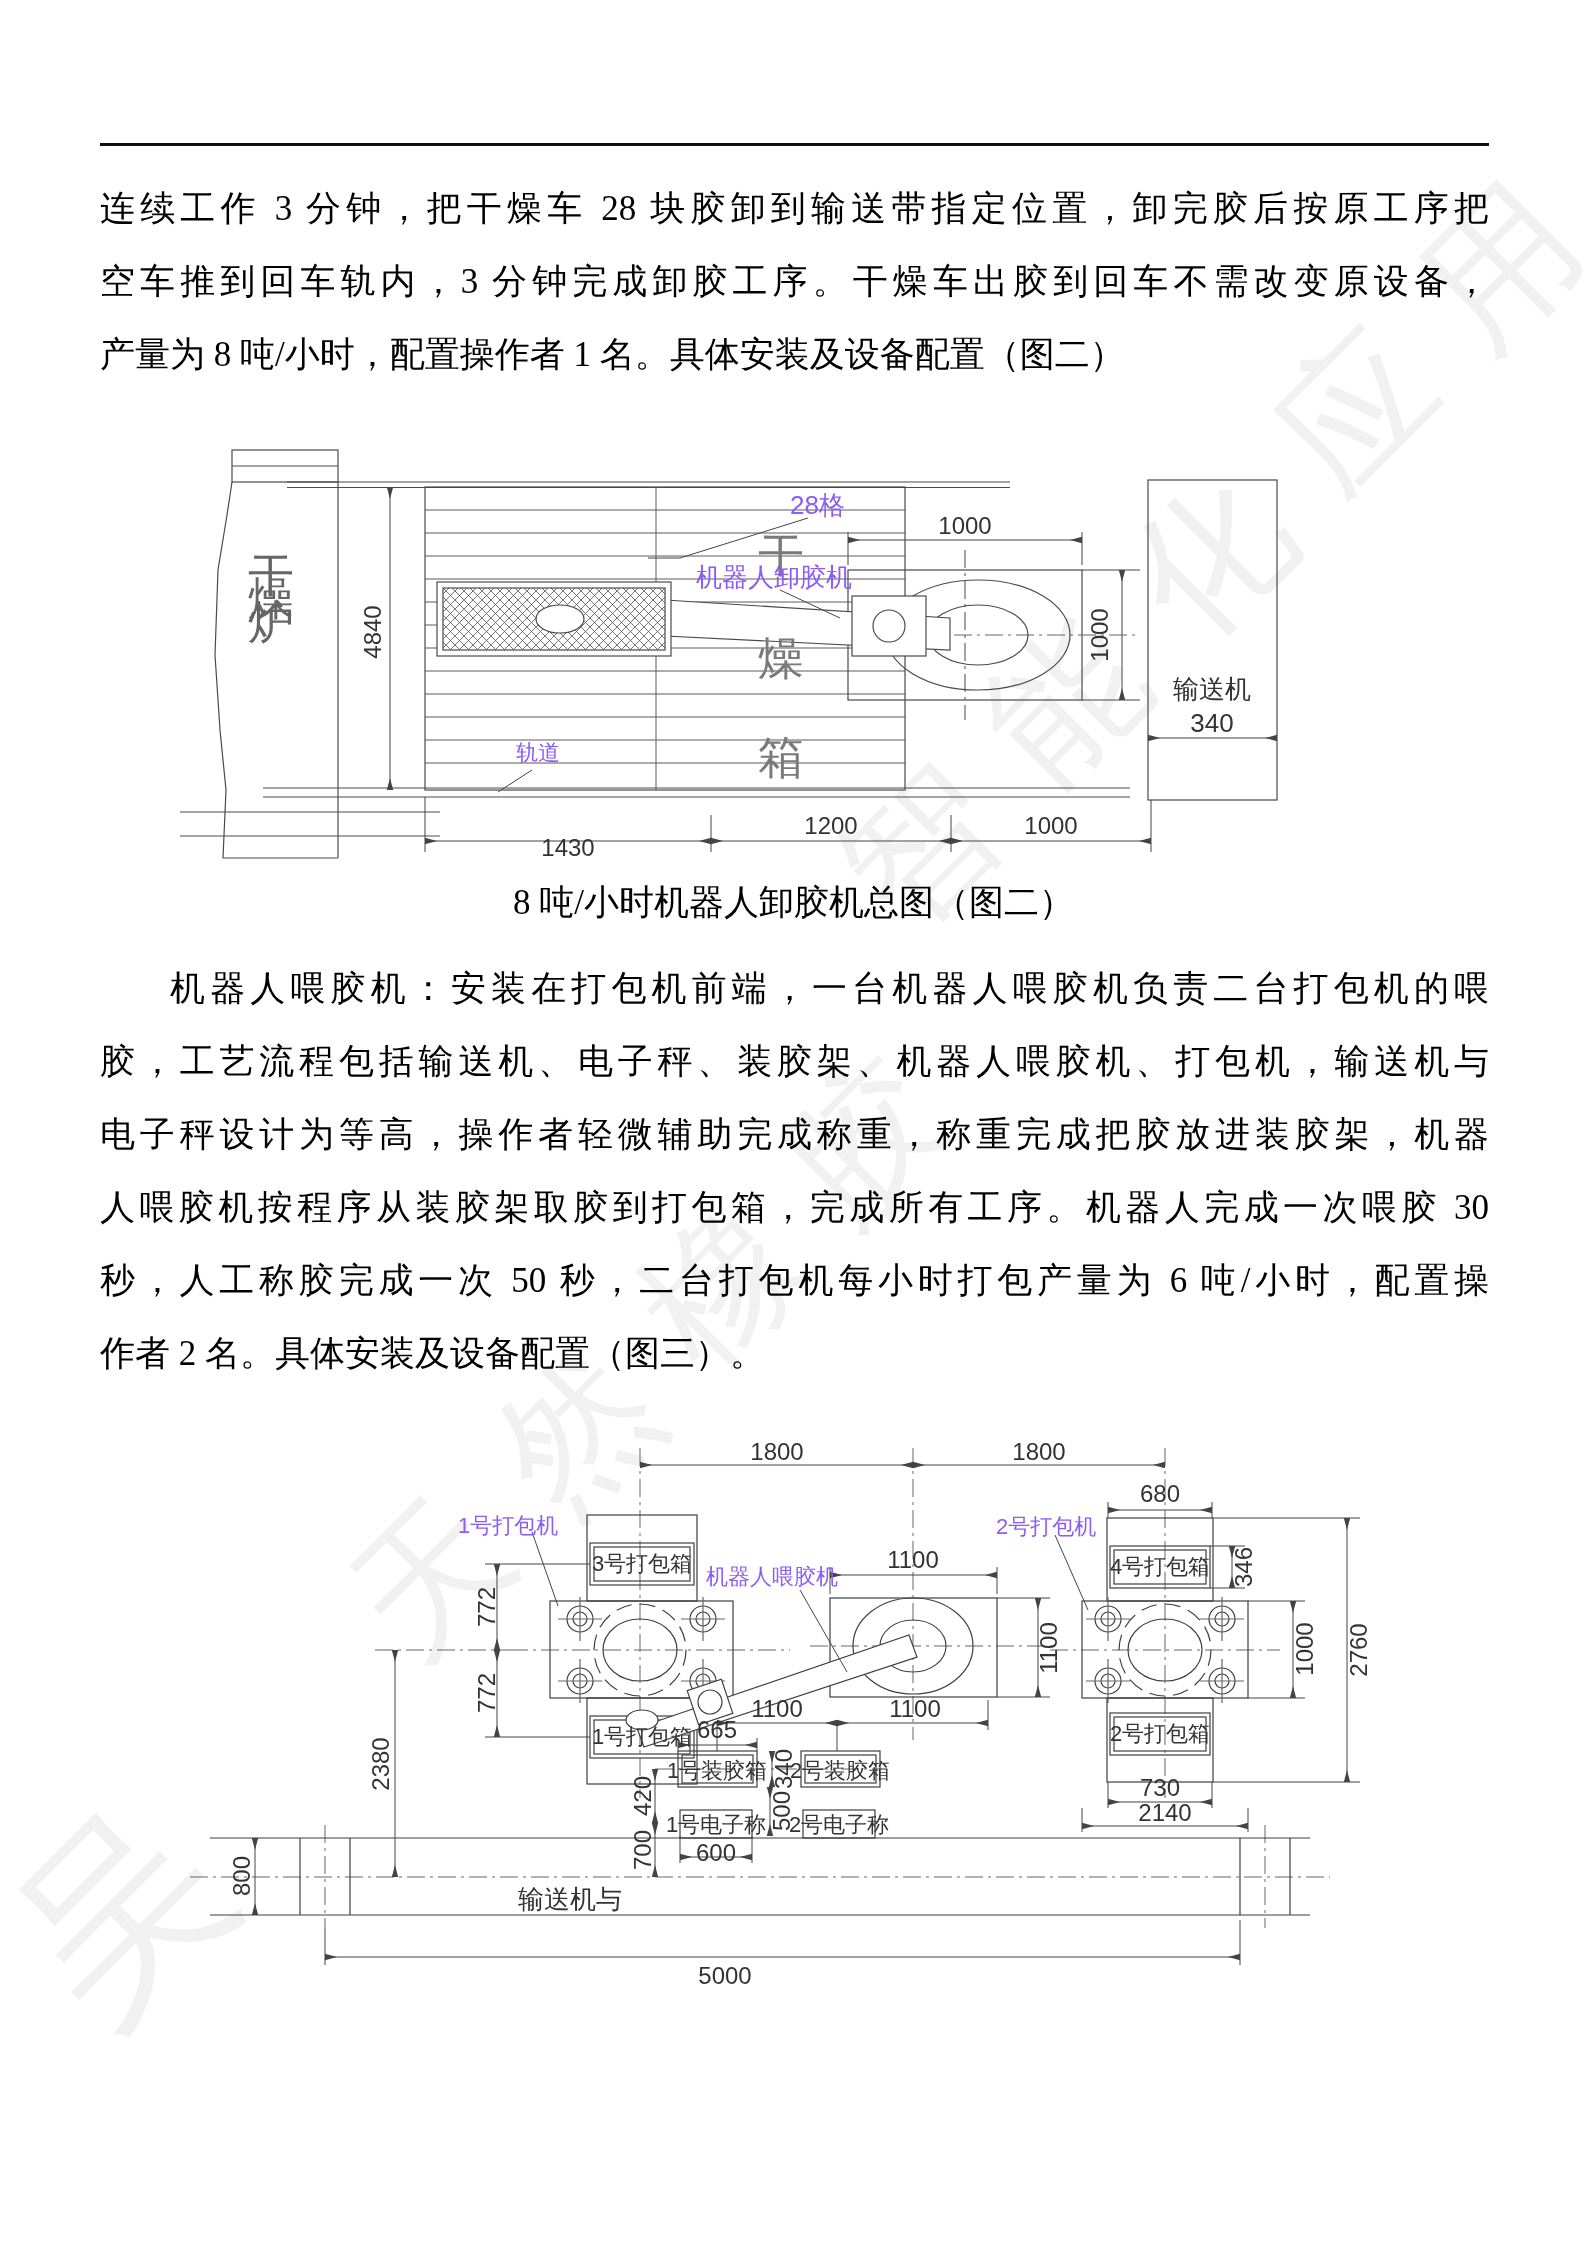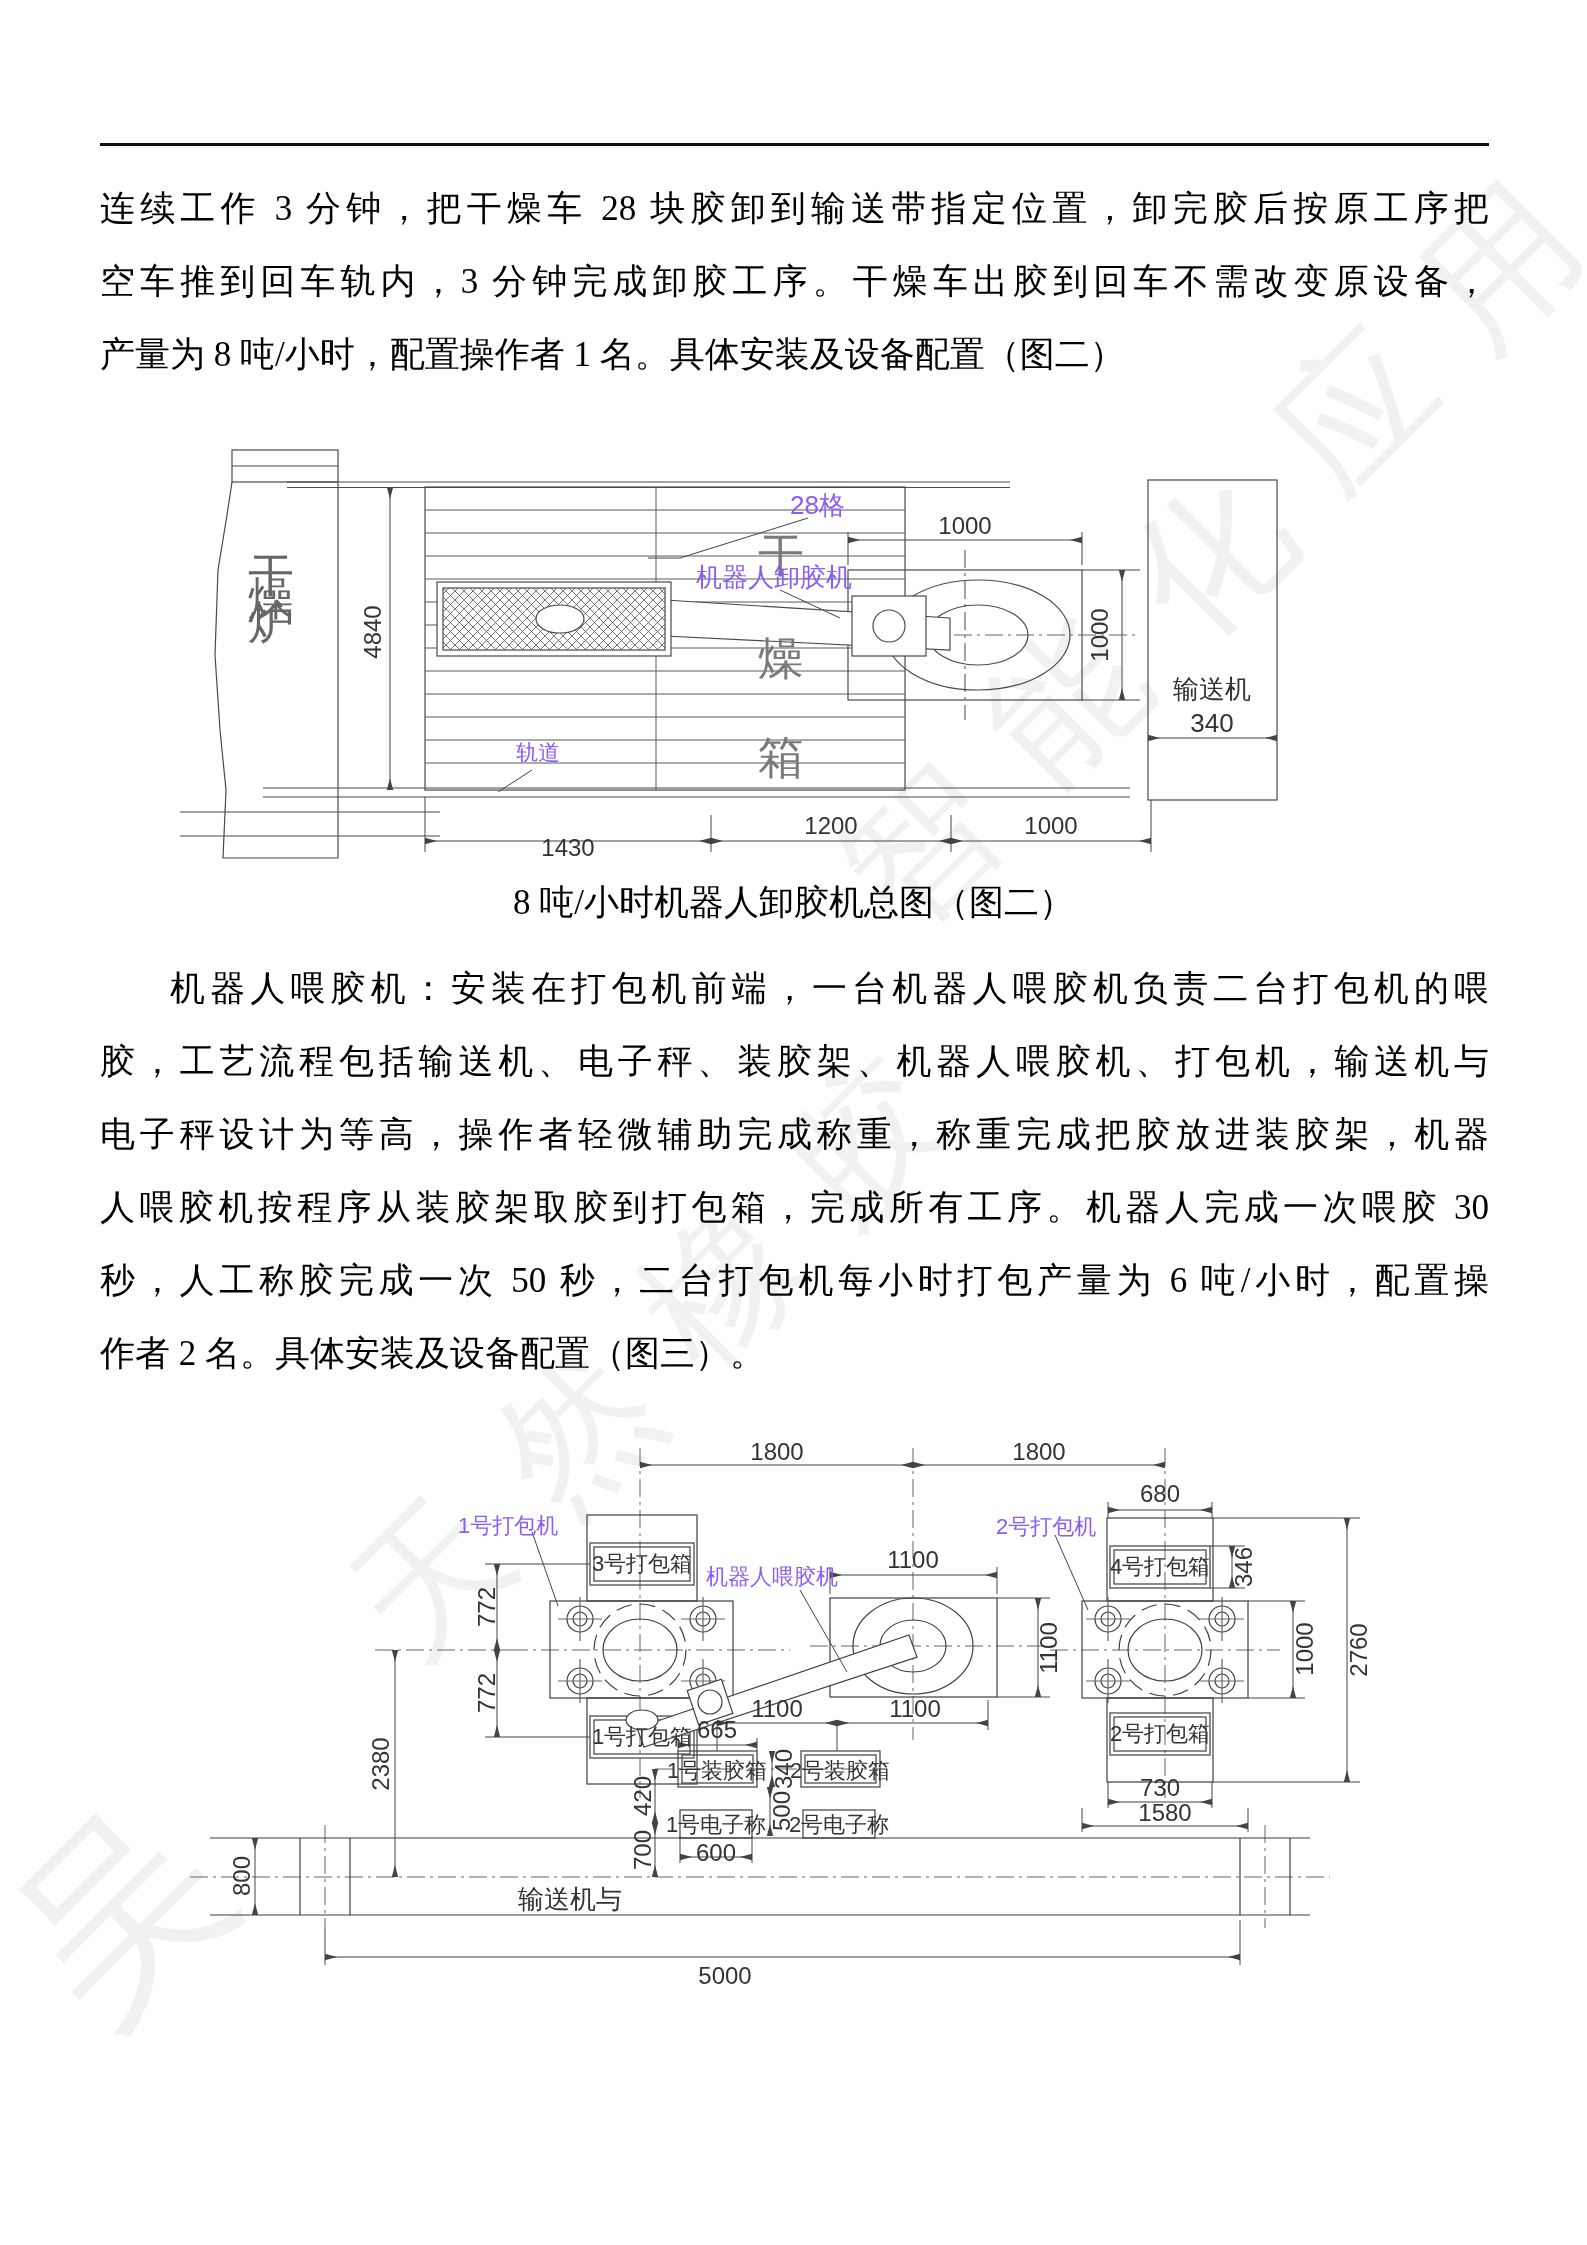--- a/index.html
+++ b/index.html
@@ -344,21 +344,21 @@
     <div class="vdim" style="left:337px;top:273px;">772</div>
     <div class="hdim" style="left:763px;top:128px;">1100</div>
     <div class="vdim" style="left:899px;top:228px;">1100</div>
     <div class="hdim" style="left:627px;top:277px;">1100</div>
     <div class="hdim" style="left:765px;top:277px;">1100</div>
     <div class="hdim" style="left:1010px;top:62px;">680</div>
     <div class="vdim" style="left:1094px;top:147px;">346</div>
     <div class="vdim" style="left:1155px;top:229px;">1000</div>
     <div class="vdim" style="left:1209px;top:230px;">2760</div>
     <div class="hdim" style="left:1010px;top:356px;">730</div>
-    <div class="hdim" style="left:1015px;top:381px;">1580</div>
+    <div class="hdim" style="left:1015px;top:381px;">2140</div>
     <div class="hdim sm" style="left:567px;top:340px;text-align:center;">1号装胶箱</div>
     <div class="hdim sm" style="left:690px;top:340px;">2号装胶箱</div>
     <div class="hdim sm" style="left:566px;top:394px;">1号电子称</div>
     <div class="hdim sm" style="left:689px;top:394px;">2号电子称</div>
     <div class="hdim" style="left:567px;top:298px;">665</div>
     <div class="vdim" style="left:634px;top:349px;">340</div>
     <div class="vdim" style="left:632px;top:391px;">500</div>
     <div class="vdim" style="left:493px;top:376px;">420</div>
     <div class="vdim" style="left:493px;top:430px;">700</div>
     <div class="hdim" style="left:566px;top:421px;">600</div>

